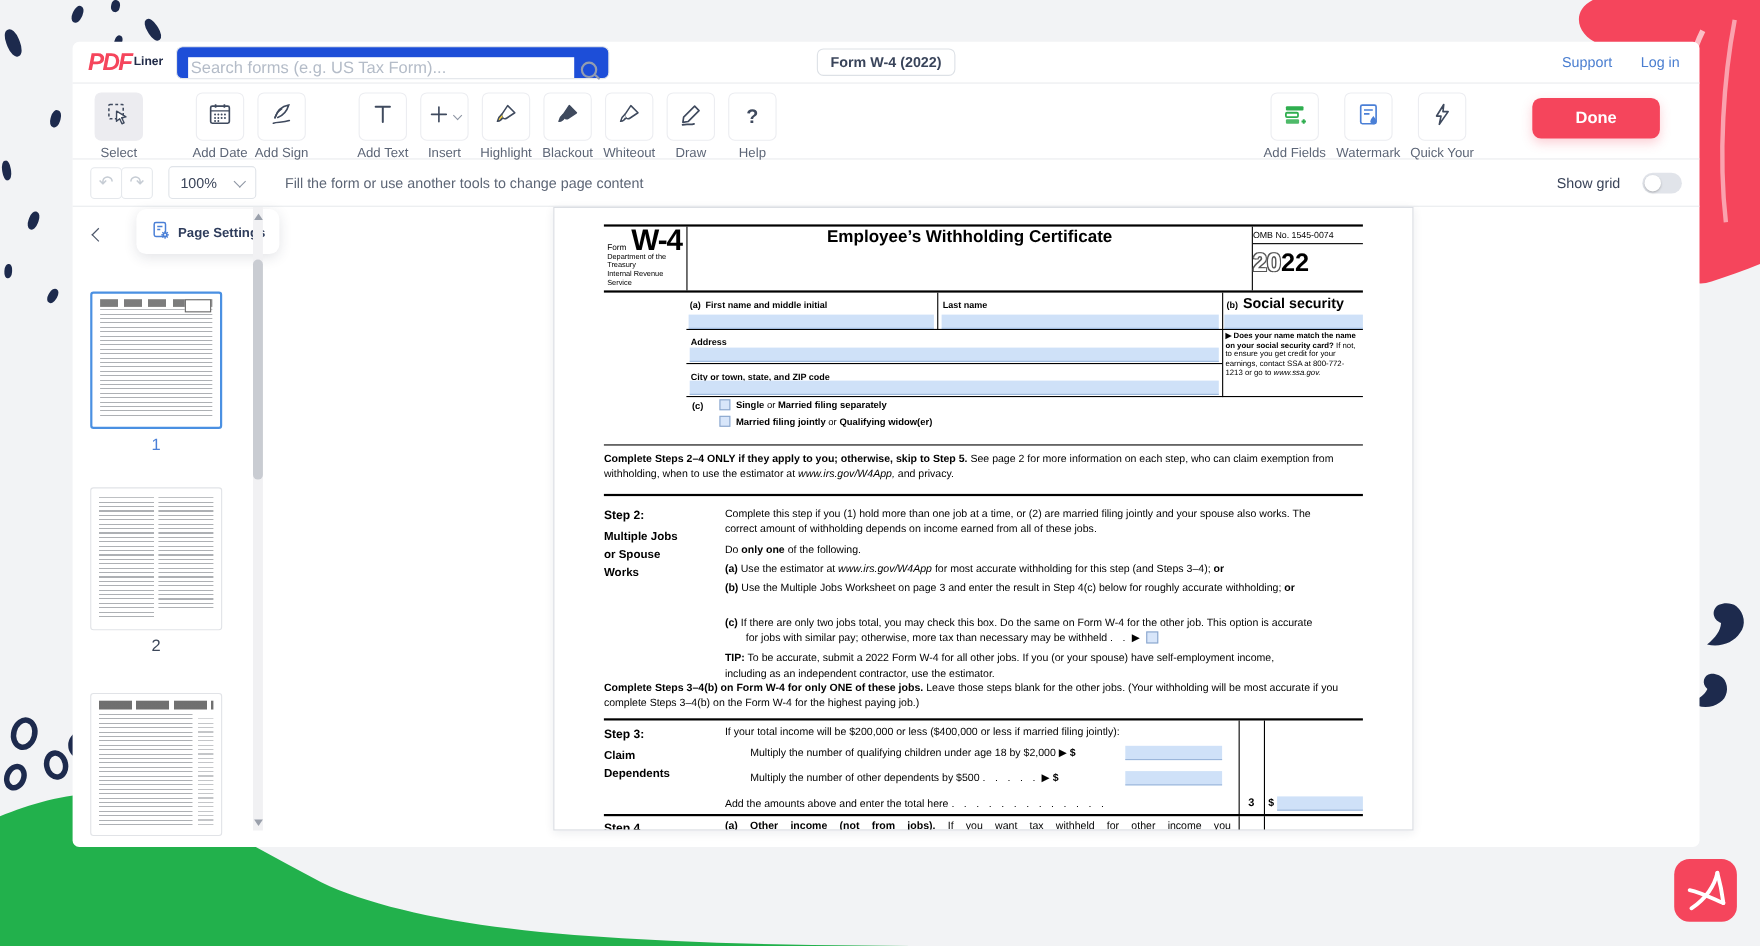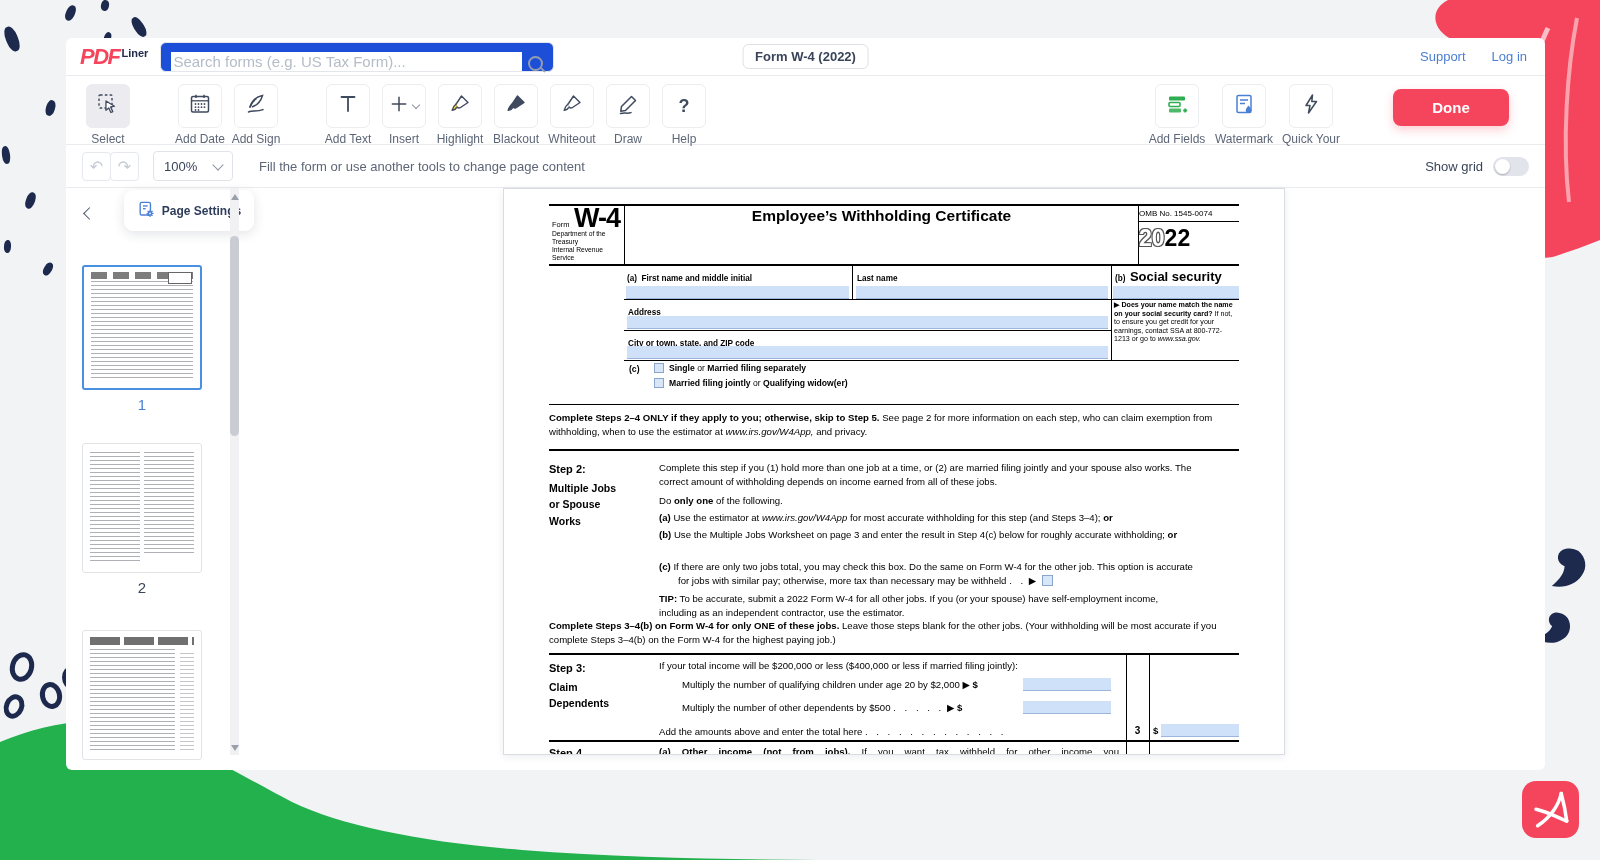--- a/index.html
+++ b/index.html
@@ -9,21 +9,21 @@
   .ink{position:absolute;background:#1d2a4d;border-radius:45%;z-index:0}
   .ring{position:absolute;border:5px solid #1d2a4d;border-radius:50%;z-index:0}
   .decor-svg{position:absolute;z-index:0}
   .pin{position:absolute;left:1522px;top:781px;width:57px;height:57px;background:#f5455c;border-radius:14px;z-index:0;
        display:flex;align-items:center;justify-content:center}
   
   .app{position:absolute;left:66px;top:38px;width:1479px;height:732px;background:#fff;border-radius:6px;z-index:1}
   .hrow{border-bottom:1px solid #e9ebee}
   
   .app-header{height:37px;display:flex;align-items:center;position:relative}
-  .logo{display:flex;align-items:flex-start;margin-left:14px;cursor:pointer}
+  .logo{display:flex;align-items:center;margin-left:14px;cursor:pointer}
   .logo-pdf{color:#f5455c;font-weight:800;font-size:22px;letter-spacing:-1.5px;line-height:1;font-style:italic}
   .logo-liner{color:#222c49;font-weight:700;font-size:11px;margin-left:2px;line-height:1.4}
   .search{margin-left:12px;width:372px;height:28px;border:1px solid #e3e6ea;border-radius:6px;
           display:flex;align-items:flex-end;padding:0 10px;background:#1d4ed8}
   .search input{border:0;outline:0;flex:1;font-size:15px;color:#3a4459;font-family:"Liberation Sans",sans-serif}
   .search input::placeholder{color:#b4bcc8}
   .search-icon{width:11px;height:11px;border:2px solid #939db0;border-radius:50%;position:relative;margin-left:6px}
   .search-icon::after{content:"";position:absolute;width:6px;height:2px;background:#939db0;transform:rotate(45deg);right:-5px;bottom:-2px;border-radius:2px}
   .doc-pill{position:absolute;left:50%;transform:translateX(-50%);border:1px solid #dde1e6;border-radius:6px;
             padding:4px 12px;font-weight:700;font-size:13px;color:#39445a;background:#fff}
@@ -44,21 +44,21 @@
   .chev{width:7px;height:7px;border-right:1.7px solid #8d95a3;border-bottom:1.7px solid #8d95a3;transform:rotate(45deg);margin-top:-3px}
   
   .app-subbar{height:42px;display:flex;align-items:center;padding:0 16px}
   .icon-btn{width:29px;height:29px;border:1px solid #e5e8ec;border-radius:4px;display:flex;align-items:center;justify-content:center;
             color:#c6ccd4;font-size:16px;background:#fff;cursor:pointer;box-sizing:border-box}
   .icon-btn+.icon-btn{margin-left:-1px}
   .zoom-sel{width:80px;height:30px;border:1px solid #e0e4e9;border-radius:4px;display:flex;align-items:center;
             padding:0 10px;font-size:13px;color:#3a4459;margin-left:14px;cursor:pointer;box-sizing:border-box}
   .zoom-sel .chev{margin-left:auto}
   .hint{margin-left:26px;font-size:13px;color:#5d6676}
-  .showgrid{margin-left:auto;display:flex;align-items:center;gap:10px;font-size:13px;color:#3a4459}
+  .showgrid{margin-left:auto;display:flex;align-items:center;gap:20px;font-size:13px;color:#3a4459}
   .toggle{width:36px;height:19px;border-radius:10px;background:#e1e4ea;position:relative;cursor:pointer}
   .knob{position:absolute;left:2px;top:2px;width:15px;height:15px;border-radius:50%;background:#fff;box-shadow:0 1px 2px rgba(0,0,0,.25)}
   
   .app-content{position:relative;height:567px}
   .sidebar{position:absolute;left:0;top:0;width:200px;height:100%}
   .collapse-btn{position:absolute;left:10px;top:12px;width:24px;height:26px;display:flex;align-items:center;justify-content:center;cursor:pointer}
   .collapse-btn .chev{border-color:#4b5568;transform:rotate(135deg);width:8px;height:8px;margin:0 0 0 3px}
   .page-settings{position:absolute;left:58px;top:2px;width:130px;height:41px;background:#fff;border-radius:9px;
                  box-shadow:0 3px 12px rgba(40,50,70,.13);display:flex;align-items:center;justify-content:center;gap:6px;
                  font-size:12px;font-weight:700;color:#2f3d5c;cursor:pointer}
@@ -492,21 +492,21 @@
       <div>
         <div class="abs" style="left:45px;top:471px;width:108px">
           <div class="blab" style="font-size:11px">Step 3:</div>
           <div class="blab" style="margin-top:2px">Claim</div>
           <div class="blab">Dependents</div>
         </div>
         <div class="rule" style="left:622px;top:466px;width:1px;height:85px"></div>
         <div class="rule" style="left:645px;top:466px;width:1px;height:85px"></div>
         <div class="abs f9" style="left:155px;top:470px;width:460px">If your total income will be $200,000 or less ($400,000 or less if married filing jointly):</div>
         <div class="abs f9" style="left:178px;top:489px">
-          <span>Multiply the number of qualifying children under age 20 by $2,000</span> <span>▶</span> <b>$</b>
+          <span>Multiply the number of qualifying children under age 18 by $2,000</span> <span>▶</span> <b>$</b>
         </div>
         <div class="bluebar" style="left:519px;top:489px;width:88px"></div>
         <div class="abs f9" style="left:178px;top:512px">
           <span>Multiply the number of other dependents by $500</span> <span class="dots">.  .  .  .  .</span> <span>▶</span> <b>$</b>
         </div>
         <div class="bluebar" style="left:519px;top:512px;width:88px"></div>
         <div class="abs f9" style="left:155px;top:536px;width:462px">
           <span>Add the amounts above and enter the total here</span> <span class="dots">.  .  .  .  .  .  .  .  .  .  .  .  .</span>
         </div>
         <b class="abs" style="left:622px;top:536px;width:23px;text-align:center;font-size:10px">3</b>

